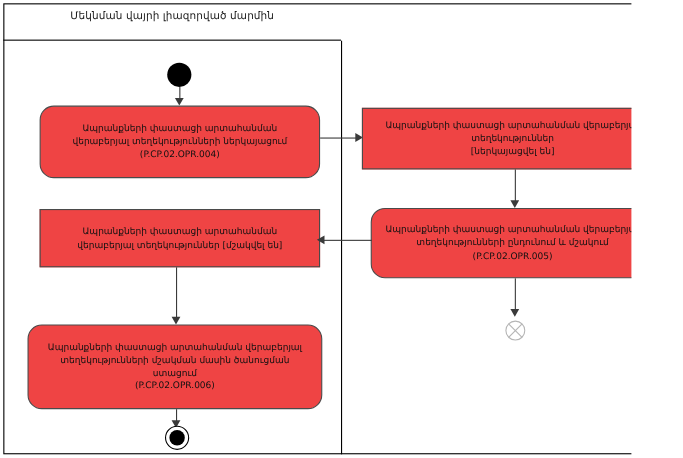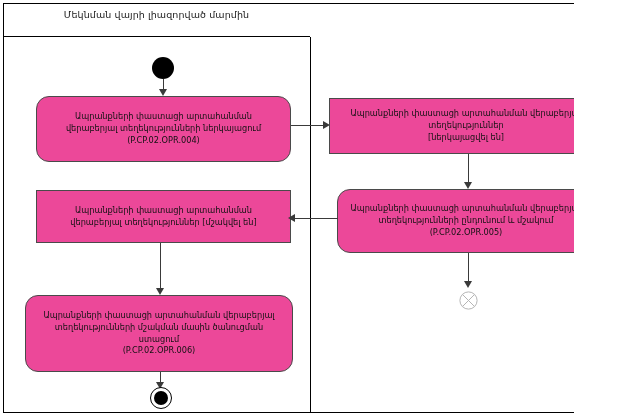--- a/index.html
+++ b/index.html
@@ -76,21 +76,21 @@
     width: 1px;
     height: 376px;
     background: #000000;
   }
 
   
   .node {
     position: absolute;
     box-sizing: border-box;
     border: 1px solid #4a4a4a;
-    background: #ec4899;
+    background: #ef4444;
     display: flex;
     align-items: center;
     justify-content: center;
     text-align: center;
     color: #111111;
     font-size: 8.2px;
     line-height: 1.45;
     padding: 3px 8px;
   }
   .node.activity { border-radius: 13px; }

